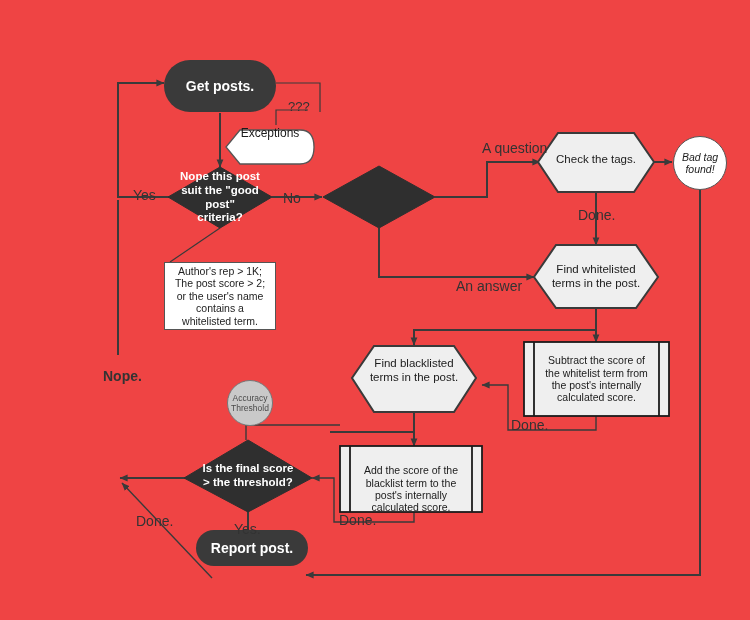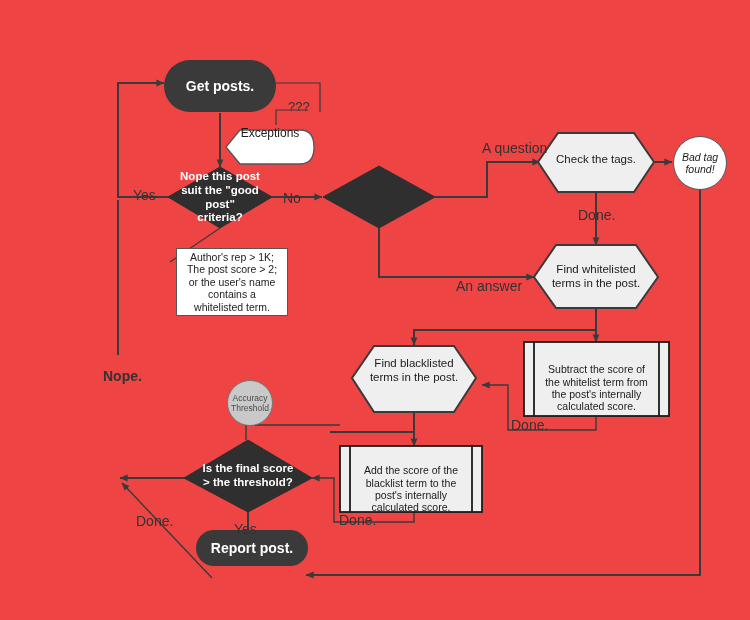--- a/index.html
+++ b/index.html
@@ -196,21 +196,21 @@
   </div>
 
   <div class="edge-label" style="left:288px; top:99px; font-size:13px;">???</div>
 
   <div class="node diamond-wrap" style="left:168px; top:167px; width:104px; height:61px;">
     <span class="label">Nope this post
 suit the "good post"
 criteria?</span>
   </div>
 
-  <div class="node note" style="left:164px; top:248px; width:112px; height:68px;margin-left:12px;">
+  <div class="node note" style="left:164px; top:262px; width:112px; height:68px;">
     <span class="label">Author's rep &gt; 1K;
 The post score &gt; 2;
 or the user's name
 contains a
 whitelisted term.</span>
   </div>
 
 
   <div class="node hexnode" style="left:538px; top:122px; width:116px; height:76px;">
     <span class="label">Check the tags.</span>
@@ -219,21 +219,21 @@
   <div class="node circle-node" style="left:673px; top:136px; width:54px; height:54px;font-style:italic;">
     <span class="label">Bad tag
 found!</span>
   </div>
 
   <div class="node hexnode" style="left:534px; top:245px; width:124px; height:63px;">
     <span class="label">Find whitelisted
 terms in the post.</span>
   </div>
 
-  <div class="node subproc" style="left:534px; top:342px; width:125px; height:74px;margin-top:9px;">
+  <div class="node subproc" style="left:534px; top:342px; width:125px; height:74px;">
     <span class="label">Subtract the score of
 the whitelist term from
 the post's internally
 calculated score.</span>
   </div>
 
   <div class="node hexnode" style="left:352px; top:338px; width:124px; height:66px;">
     <span class="label">Find blacklisted
 terms in the post.</span>
   </div>

